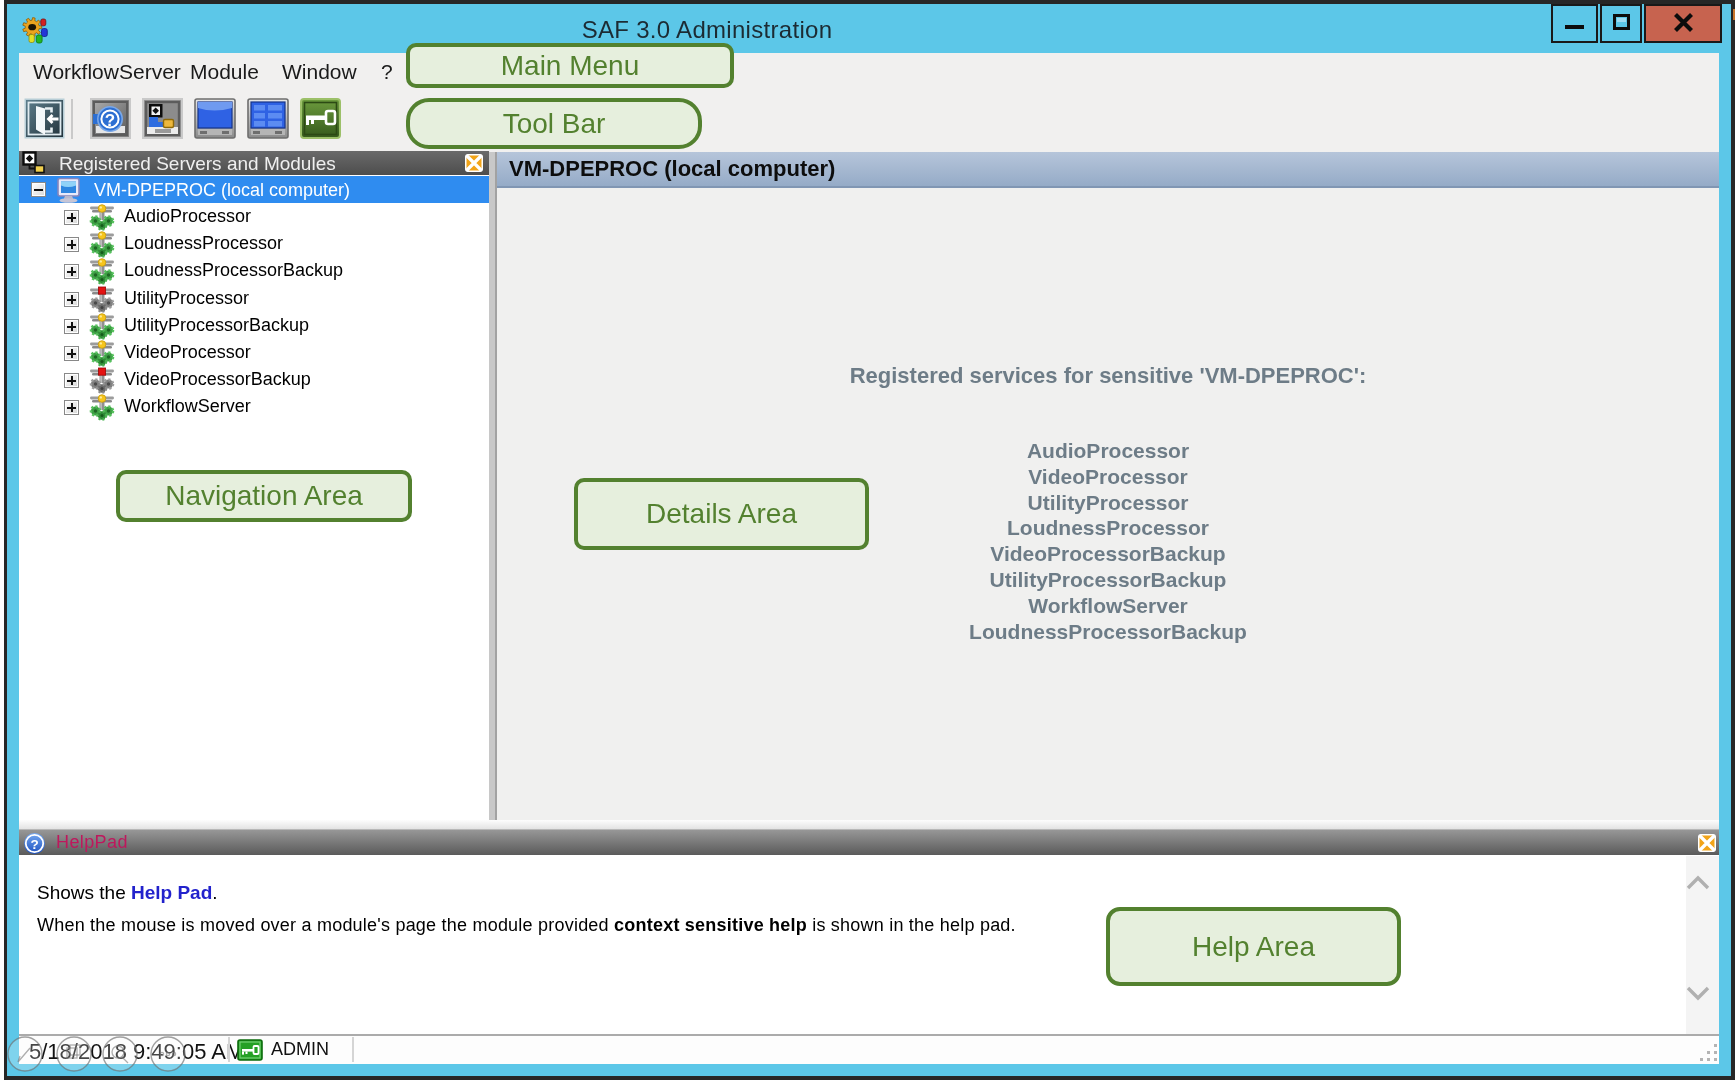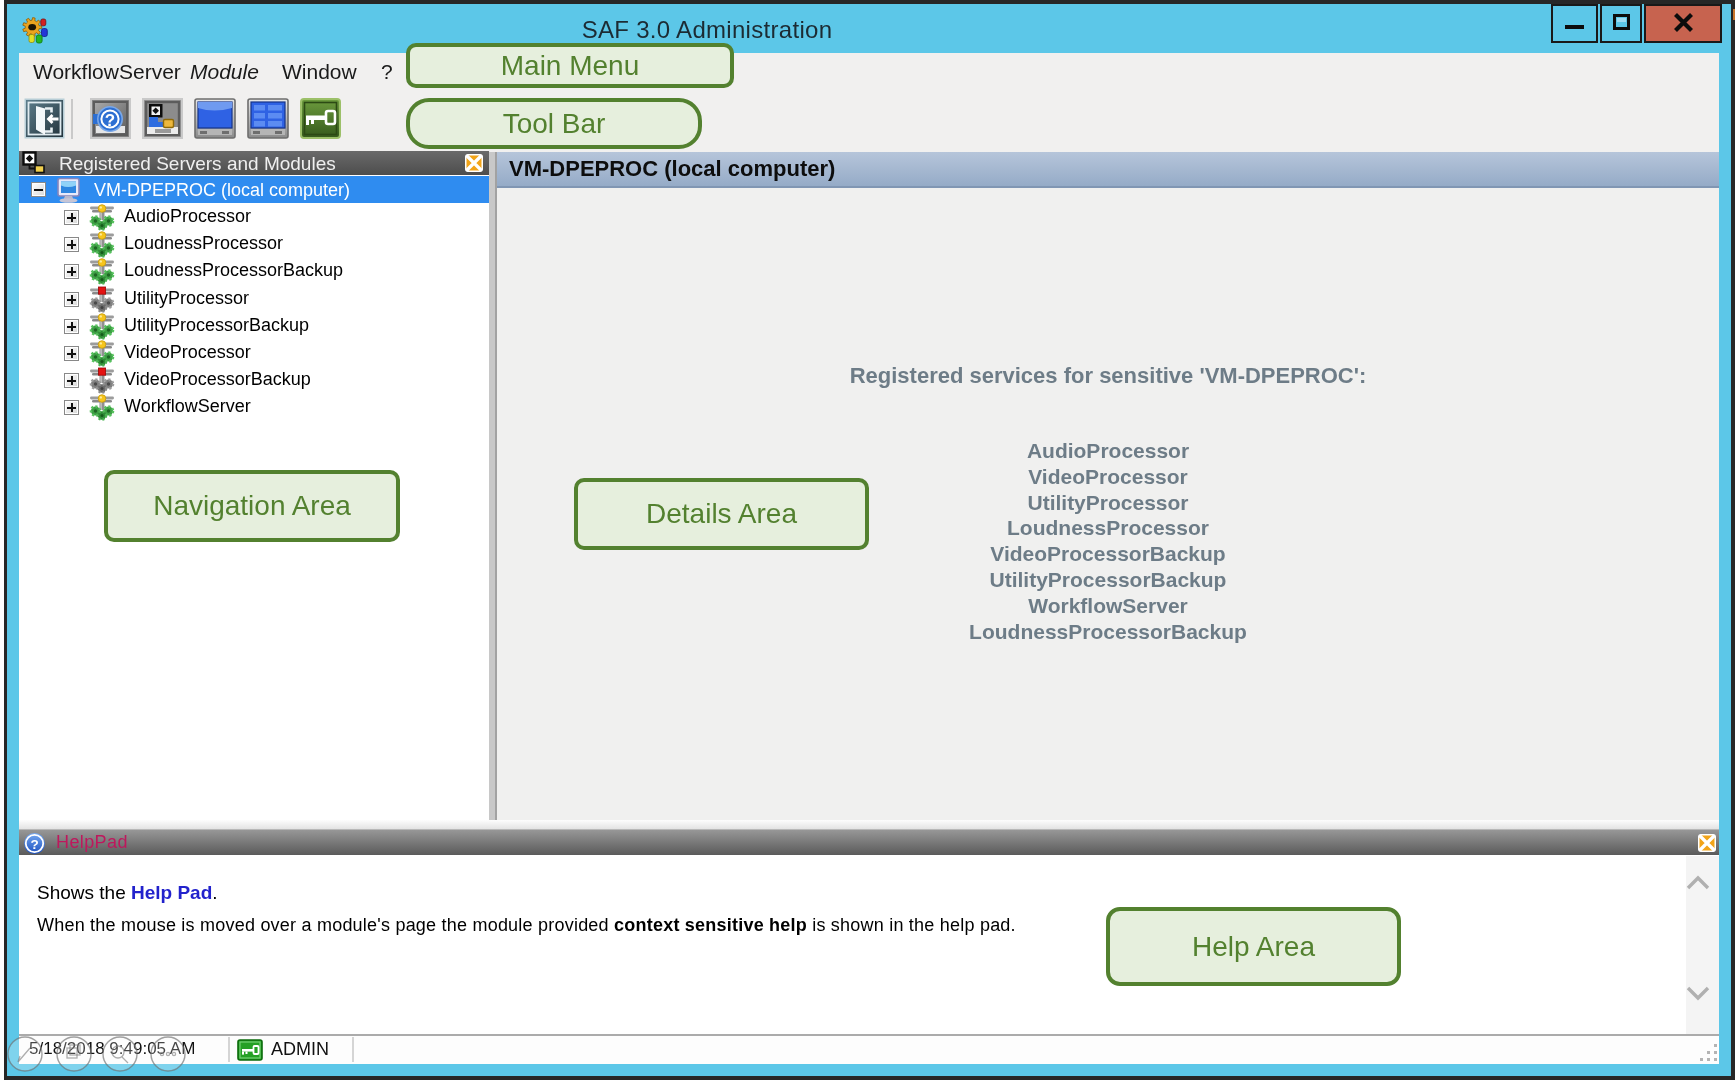--- a/index.html
+++ b/index.html
@@ -51,29 +51,29 @@
   #split{left:19px;top:820px;width:1700px;height:9px;background:linear-gradient(#fdfdfd,#e3e3e3);}
   
   #hphdr{left:19px;top:829px;width:1700px;height:26px;background:linear-gradient(#979797,#5a5a5a);border-top:1px solid #b8b8b8;box-sizing:border-box;}
   #hphdr-text{left:56px;top:832px;font-size:18px;letter-spacing:0.4px;color:#be185d;}
   #hpbody{left:19px;top:855px;width:1700px;height:179px;background:#fff;}
   #hpline1{left:37px;top:882px;font-size:19px;color:#000;}
   #hpline2{left:37px;top:915px;font-size:18px;letter-spacing:0.22px;color:#000;}
   .bluelink{color:#2222CC;font-weight:bold;}
   
   #statusbar{left:19px;top:1034px;width:1700px;height:30px;background:#fdfdfd;border-top:2px solid #ababab;box-sizing:border-box;}
-  #stdate{left:29px;top:1039px;font-size:17px;color:#111;}
+  #stdate{left:29px;top:1039px;font-size:22px;color:#111;}
   .stsep{position:absolute;top:1037px;width:2px;height:25px;background:#d5d5d5;}
   #stadmin{left:271px;top:1039px;font-size:18px;color:#111;}
   
   .gbox{position:absolute;border:4px solid #53812F;border-radius:10px;background:#E6EFDD;
         color:#53812F;font-size:28px;display:flex;align-items:center;justify-content:center;box-sizing:border-box;}
   #gb1{left:406px;top:43px;width:328px;height:45px;}
   #gb2{left:406px;top:98px;width:296px;height:51px;border-radius:23px;}
-  #gb3{left:104px;top:470px;width:296px;height:72px;}
+  #gb3{left:116px;top:470px;width:296px;height:52px;}
   #gb4{left:574px;top:470px;width:295px;height:72px;margin-top:8px;}
   #gb5{left:1106px;top:907px;width:295px;height:79px;border-radius:14px;}
 </style>
 </head>
 <body>
 <div class="abs" id="win"></div>
 <div class="abs" id="frame-top"></div>
 <div class="abs" id="frame-left"></div>
 <div class="abs" id="frame-right"></div>
 <div class="abs" id="frame-bottom"></div>
@@ -83,21 +83,21 @@
 <div class="abs winbtn" id="btn-max"></div>
 <div class="abs winbtn" id="btn-close"></div>
 <div class="abs" id="min-glyph"></div>
 <div class="abs" id="max-glyph"></div>
 <div class="abs" id="max-glyph-in"></div>
 <svg class="abs" id="close-glyph" style="left:1673px;top:13px;" width="21" height="19" viewBox="0 0 21 19">
   <path d="M2.5 1.5 L18.5 17.5 M18.5 1.5 L2.5 17.5" stroke="#0c0c0c" stroke-width="4.2" fill="none"></path>
 </svg>
 <div class="abs" id="menubar"></div>
 <div class="menuitem" style="left:33px;">WorkflowServer</div>
-<div class="menuitem" style="left:190px;font-style:italic;">Module</div>
+<div class="menuitem" style="left:190px;">Module</div>
 <div class="menuitem" style="left:282px;">Window</div>
 <div class="menuitem" style="left:381px;">?</div>
 <div class="abs" id="toolbar"></div>
 <div class="abs" id="tbsep"></div>
 <div class="abs" id="treehdr"></div>
 <div class="abs" id="treehdr-text">Registered Servers and Modules</div>
 <div class="abs" id="treebody"></div>
 <div class="abs" id="selrow"></div>
 <div class="abs" id="seltext">VM-DPEPROC (local computer)</div>
 <div class="abs" id="divider"></div>

